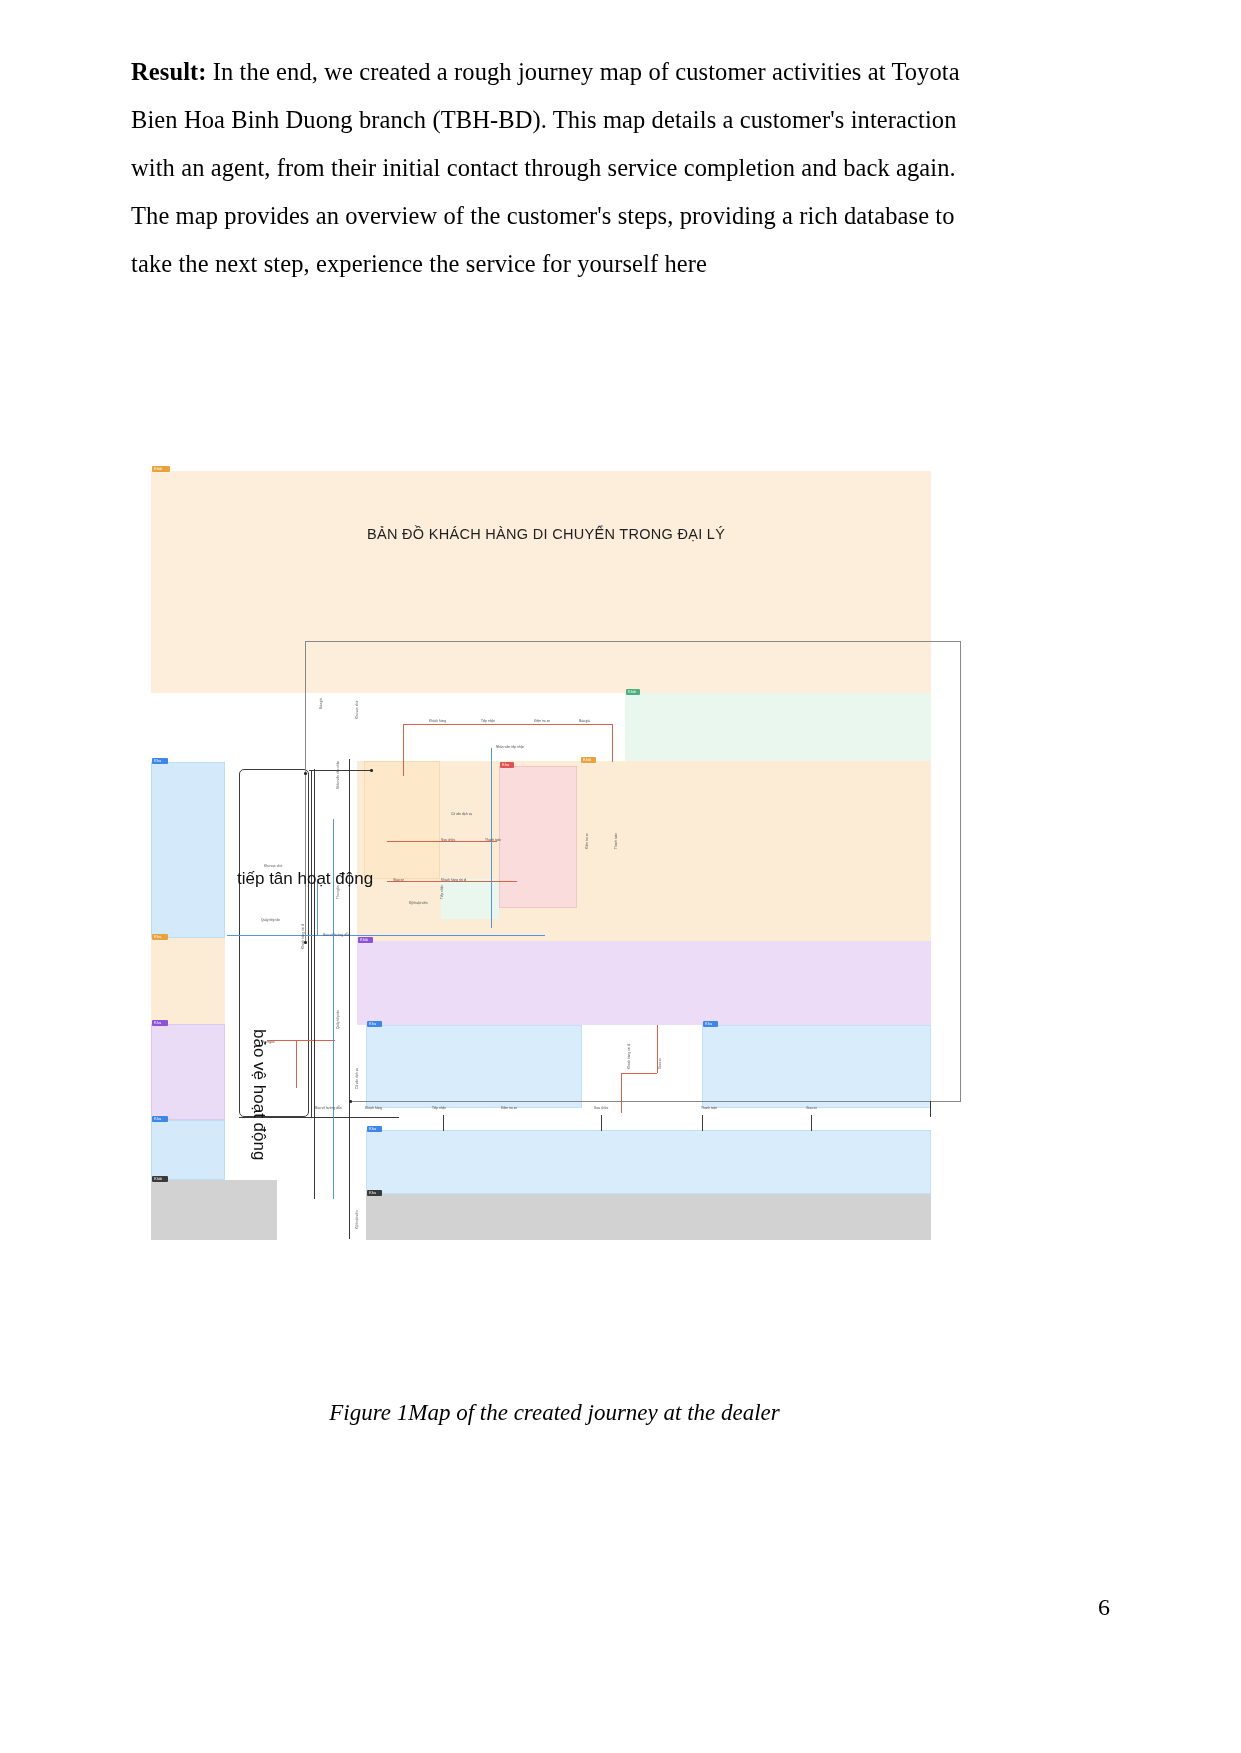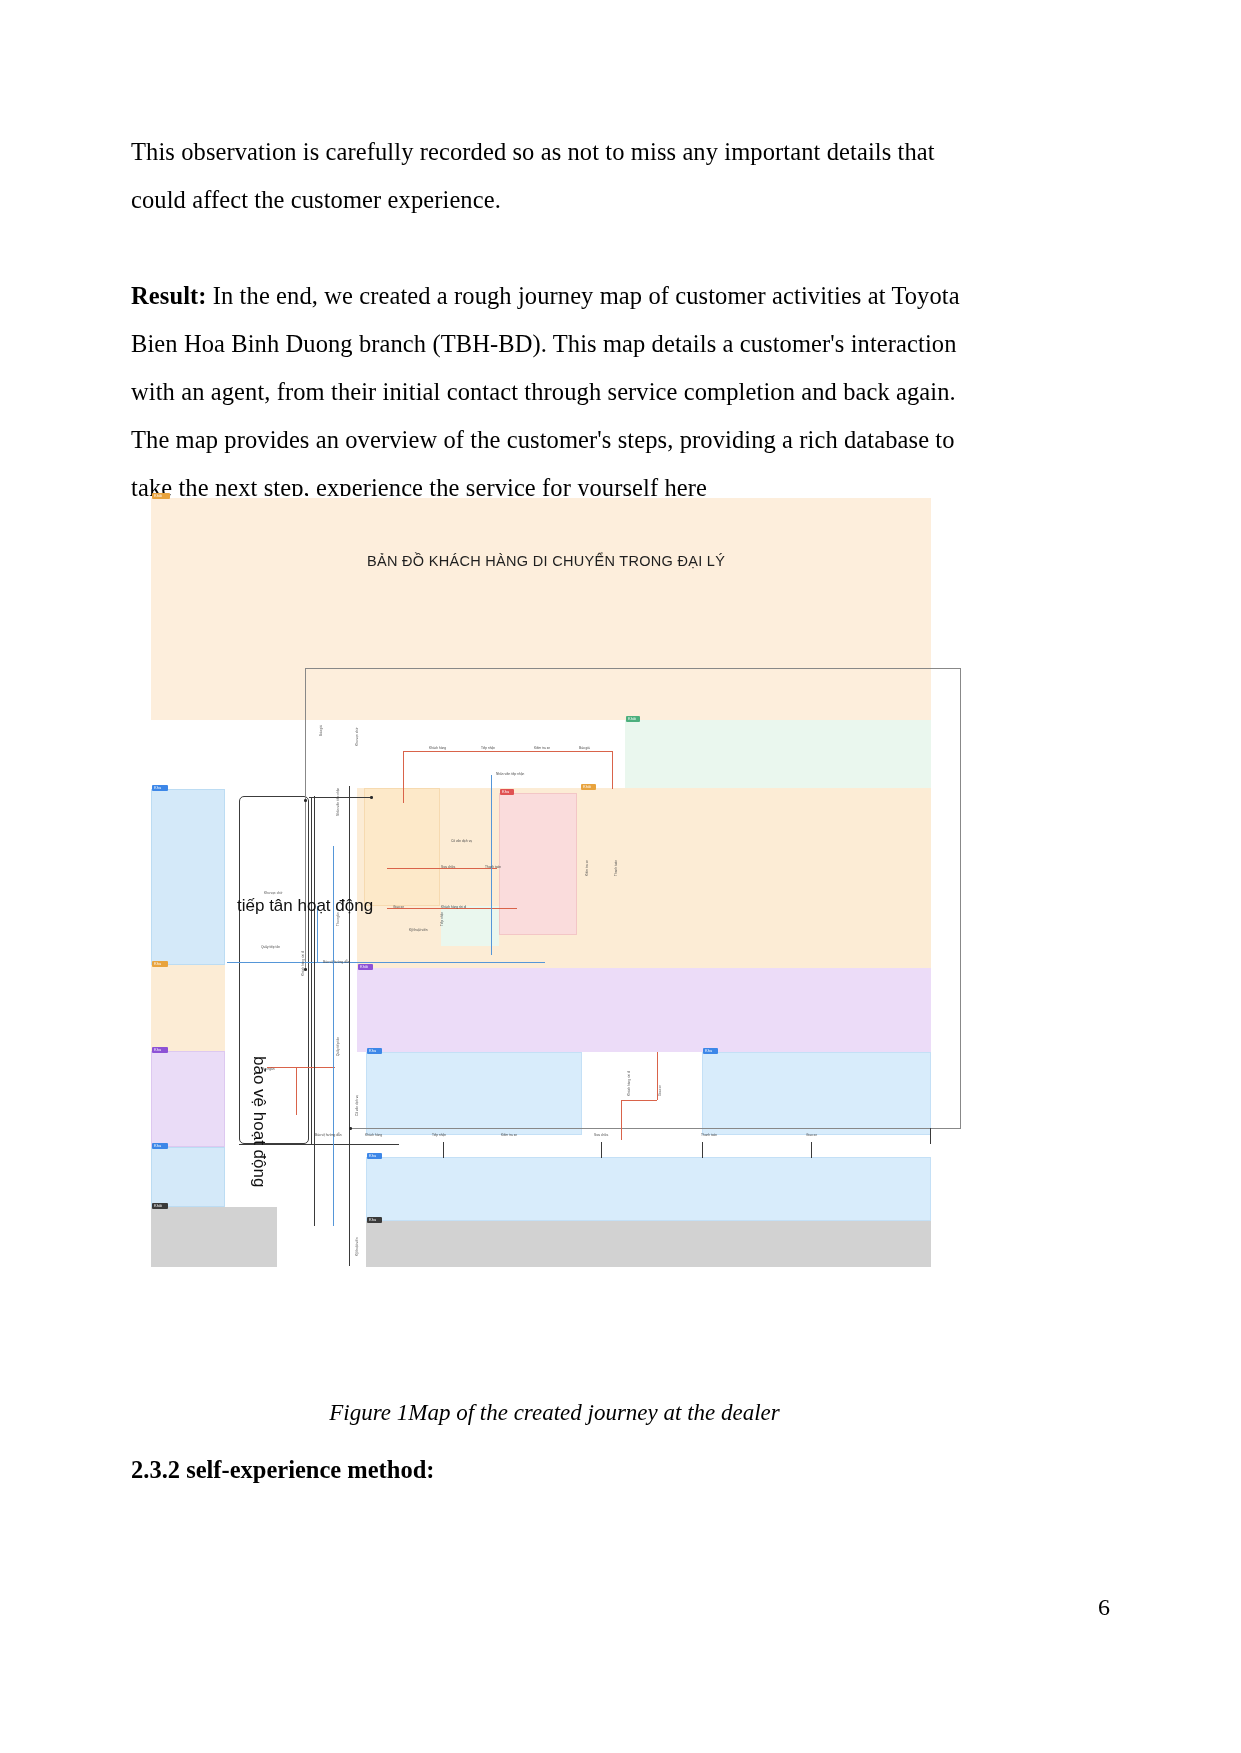--- a/index.html
+++ b/index.html
@@ -33,21 +33,21 @@
     letter-spacing: 0.1px;
   }
   .para-1 { margin-top: 128px; }
   .para-2 { margin-top: 48px; }
   .bold { font-weight: bold; }
 
   
   .figure-wrap {
     position: absolute;
     left: 151px;
-    top: 496px;
+    top: 469px;
     width: 704px;
     height: 771px;
   }
   .fig-canvas {
     position: absolute;
     inset: 0;
     background: #ffffff;
   }
   .blk { position: absolute; box-sizing: border-box; }
 
@@ -163,21 +163,20 @@
     text-align: right;
     font-size: 24px;
   }
 </style>
 </head>
 <body>
 
 <div class="page">
 
   <div class="content">
-    <p class="para para-1">This observation is carefully recorded so as not to miss any important details that could affect the customer experience.</p>
     <p class="para para-2"><span class="bold">Result:</span><span> In the end, we created a rough journey map of customer activities at Toyota Bien Hoa Binh Duong branch (TBH-BD). This map details a customer's interaction with an agent, from their initial contact through service completion and back again. The map provides an overview of the customer's steps, providing a rich database to take the next step, experience the service for yourself here</span></p>
   </div>
 
   <div class="figure-wrap">
     <div class="fig-canvas">
 
       <div class="blk c-cream" style="left:0px;top:2px;width:780px;height:222px;"></div>
       <div class="tag tag-orange" style="left:1px;top:-3px;width:14px;">Khối</div>
 
       <div class="fig-title" style="left:216px;top:57px;">BẢN ĐỒ KHÁCH HÀNG DI CHUYỂN TRONG ĐẠI LÝ</div>
@@ -304,16 +303,15 @@
       <div class="micro-v" style="left:476px;top:600px;">Khách hàng rời đi</div>
       <div class="micro-v" style="left:289px;top:430px;">Tiếp nhận</div>
 
       <div class="big-label" style="left:86px;top:400px;">tiếp tân hoạt động</div>
       <div class="big-label-vert" style="left:118px;top:560px;">bảo vệ hoạt động</div>
 
     </div>
   </div>
 
   <div class="caption">Figure 1Map of the created journey at the dealer</div>
-  <div class="heading">2.3.2 self-experience method:</div>
   <div class="page-num">6</div>
 
 </div>
 
 </body></html>

